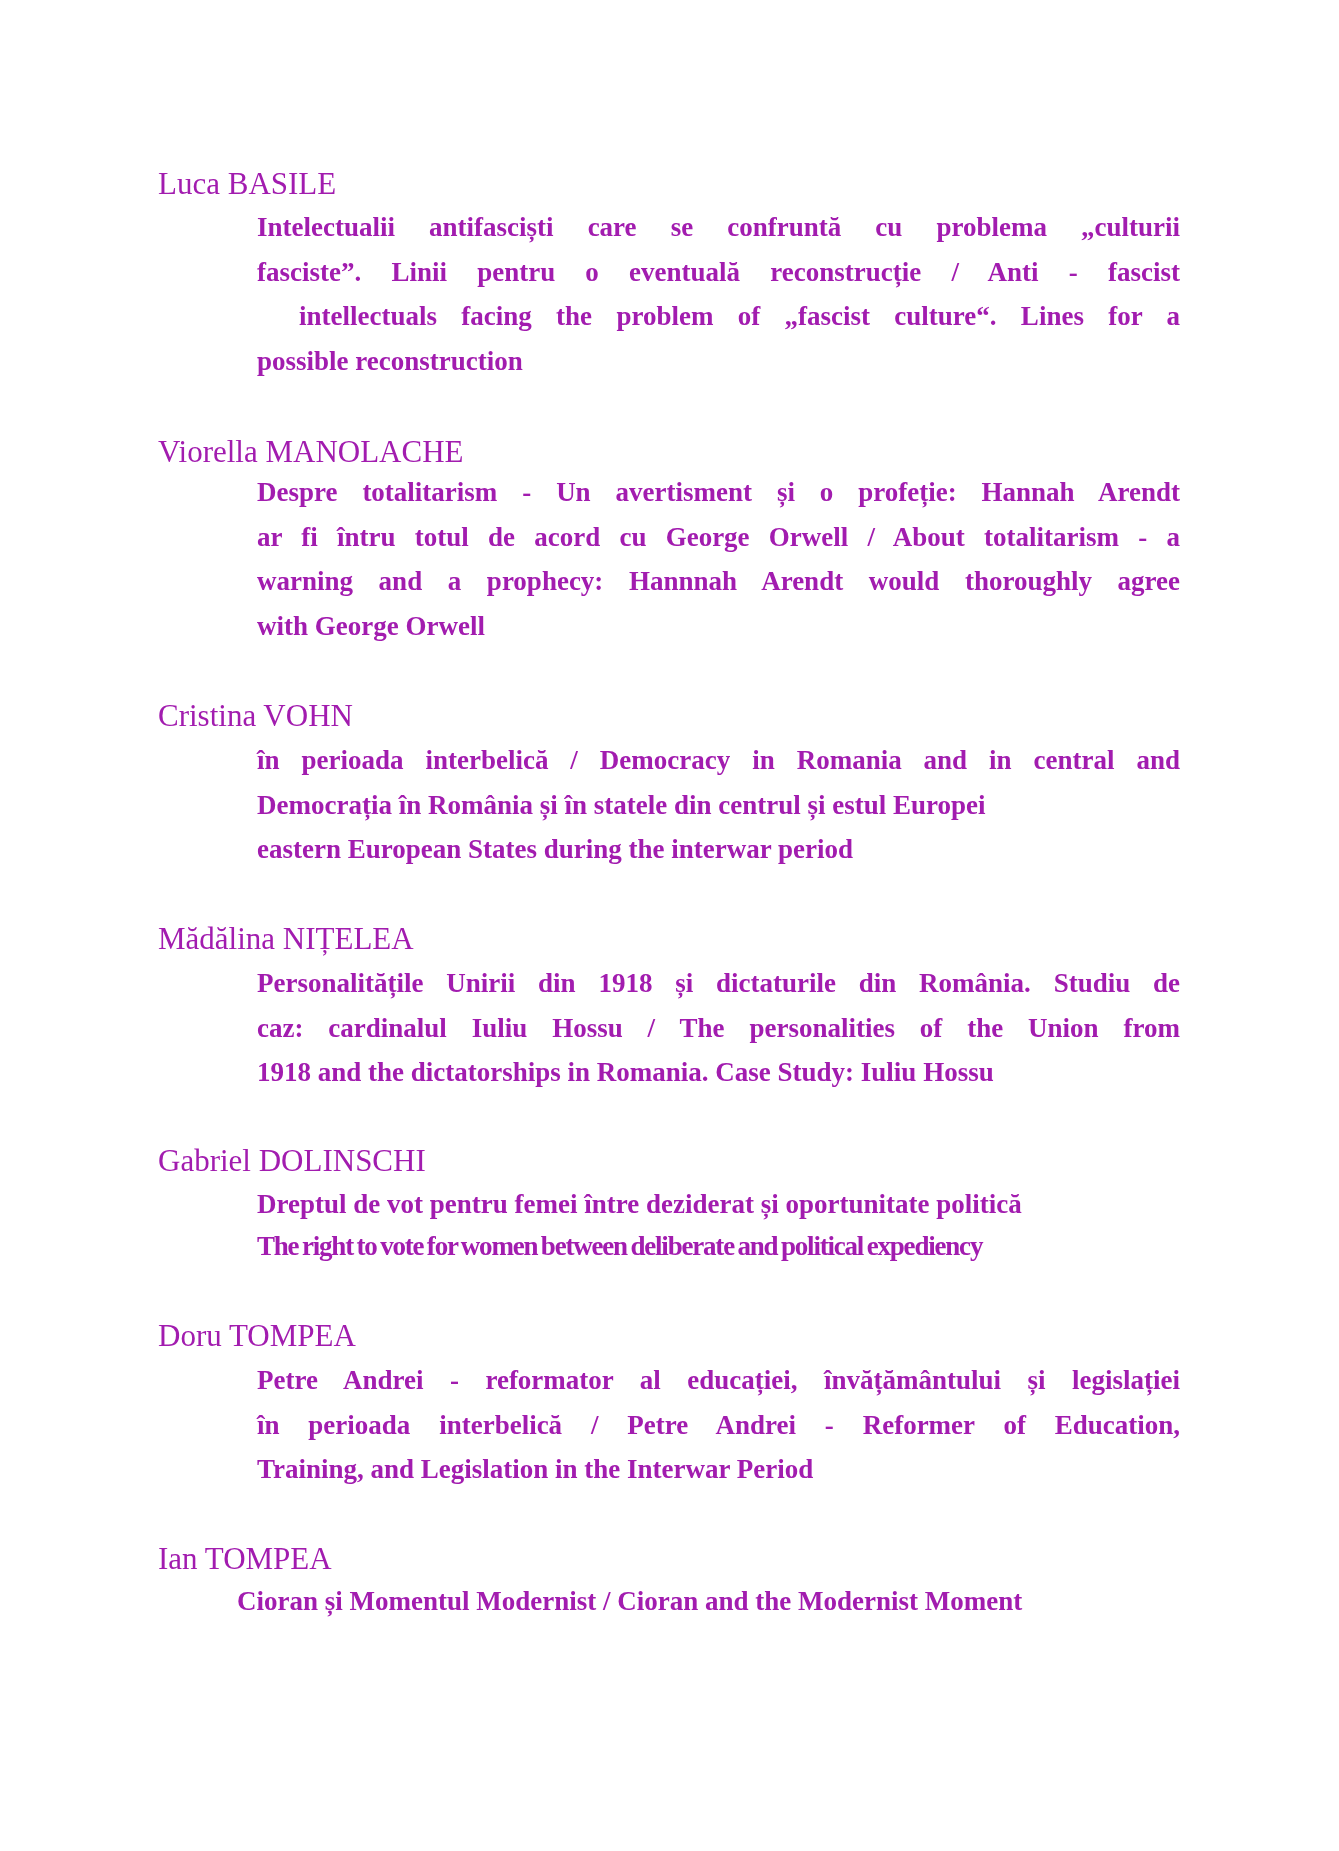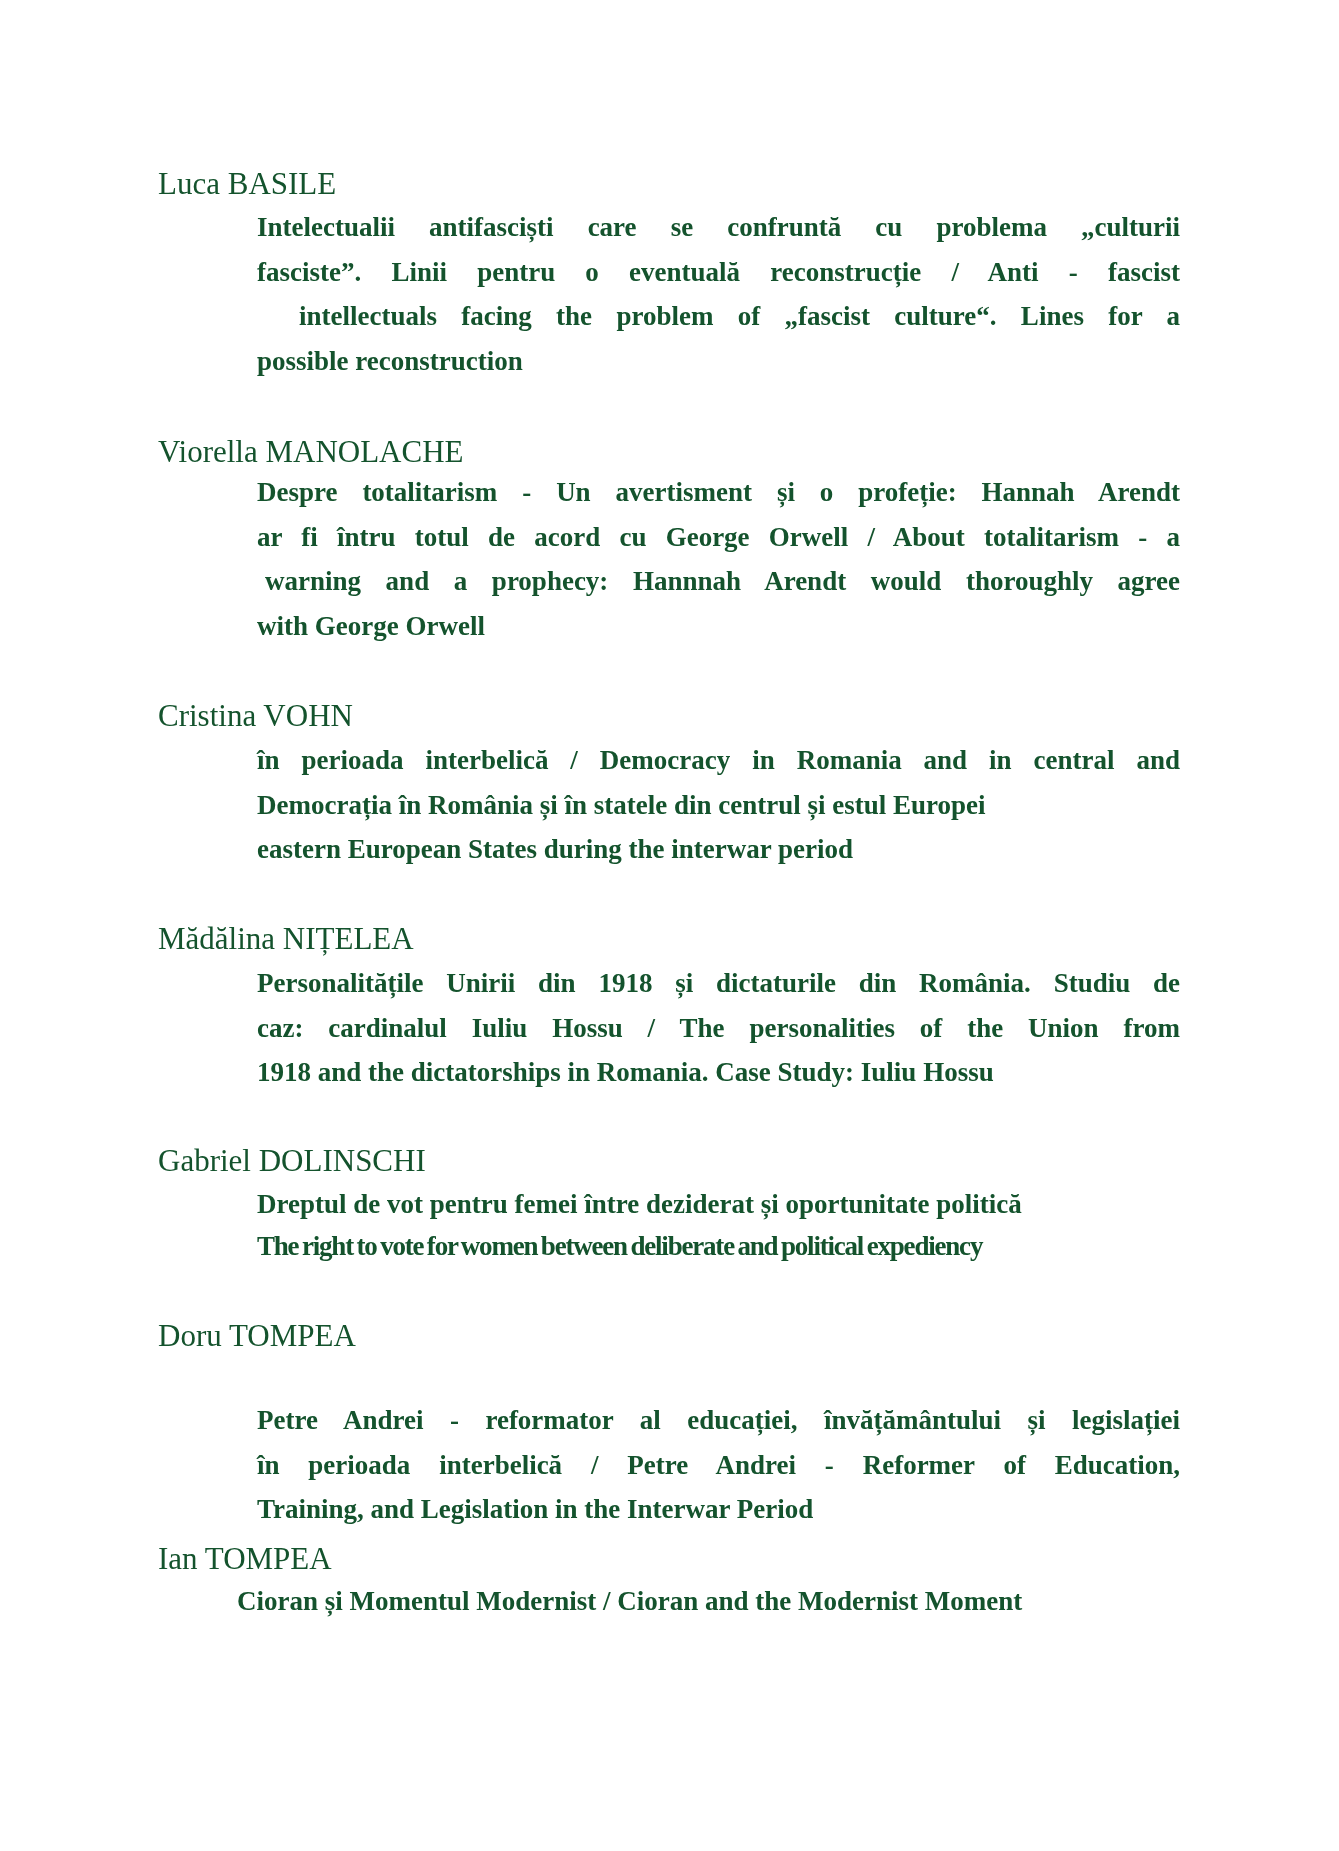--- a/index.html
+++ b/index.html
@@ -1,17 +1,17 @@
 <!DOCTYPE html>
 <html><head>
 <meta charset="utf-8">
 <style>
   html, body { margin: 0; padding: 0; background: #ffffff; }
   body { width: 1339px; height: 1851px; position: relative; overflow: hidden; }
-  .page { position: absolute; left: 0; top: 0; width: 1339px; height: 1493px; background: #ffffff; color: #14532d; }
+  .page { position: absolute; left: 0; top: 0; width: 1339px; height: 1493px; background: #ffffff; color: #a21caf; }
   .author {
     position: absolute; left: 158px;
     font-family: "Liberation Serif", "DejaVu Serif", serif;
     font-size: 31px; line-height: 36px; font-weight: normal; white-space: nowrap;
   }
   .title {
     position: absolute; left: 257px; width: 923px;
     font-family: "Liberation Serif", "DejaVu Serif", serif;
     font-size: 27px; font-weight: bold; line-height: 44.5px;
     text-align: justify; text-align-last: left;
@@ -31,21 +31,21 @@
     <span class="line j" style="white-space: normal; text-align: justify; text-align-last: justify;">Intelectualii antifasciști care se confruntă cu problema „culturii</span>
     <span class="line j" style="white-space: normal; text-align: justify; text-align-last: justify;">fasciste”. Linii  pentru o eventuală reconstrucție / Anti - fascist</span>
     <span class="line j" style="white-space: normal; text-align: justify; text-align-last: justify; margin-left: 42px;">intellectuals facing the problem of „fascist culture“. Lines for a</span>
     <span class="line">possible reconstruction</span>
   </div>
 
   <div class="author" style="top:434px">Viorella MANOLACHE</div>
   <div class="title justify" style="top:470px">
     <span class="line j" style="white-space: normal; text-align: justify; text-align-last: justify;">Despre totalitarism - Un avertisment și o profeție: Hannah Arendt</span>
     <span class="line j" style="white-space: normal; text-align: justify; text-align-last: justify;">ar fi întru totul  de acord cu George Orwell / About totalitarism - a</span>
-    <span class="line j" style="white-space: normal; text-align: justify; text-align-last: justify; margin-left: 8px;">warning and a prophecy: Hannnah Arendt would thoroughly agree</span>
+    <span class="line j" style="white-space: normal; text-align: justify; text-align-last: justify;">warning and a prophecy: Hannnah Arendt would thoroughly agree</span>
     <span class="line">with George Orwell</span>
   </div>
 
   <div class="author" style="top:698px">Cristina VOHN</div>
   <div class="title justify" style="top:738px">
     <span class="line j" style="white-space: normal; text-align: justify; text-align-last: justify;">în perioada interbelică / Democracy in Romania and in central and</span>
     <span class="line">Democrația în România și în statele din centrul și estul Europei</span>
     <span class="line">eastern European States during the interwar period</span>
   </div>
 
@@ -57,21 +57,21 @@
   </div>
 
   <div class="author" style="top:1143px">Gabriel DOLINSCHI</div>
   <div class="title" style="top:1183px; line-height:42px; width:930px">
     <span class="line">Dreptul de vot pentru femei între deziderat și oportunitate politică</span>
     <span class="line condensed">The right to vote for women between deliberate and political expediency</span>
   </div>
 
   <div class="author" style="top:1318px">Doru TOMPEA</div>
   <div class="title justify" style="top:1358px">
-    <span class="line j" style="white-space: normal; text-align: justify; text-align-last: justify; margin-top: 40px;">Petre Andrei - reformator al educației, învățământului și legislației</span>
+    <span class="line j" style="white-space: normal; text-align: justify; text-align-last: justify;">Petre Andrei - reformator al educației, învățământului și legislației</span>
     <span class="line j" style="white-space: normal; text-align: justify; text-align-last: justify;">în perioada interbelică / Petre Andrei - Reformer of Education,</span>
     <span class="line">Training, and Legislation in the Interwar Period</span>
   </div>
 
   <div class="author" style="top:1541px">Ian TOMPEA</div>
   <div class="title shifted" style="top:1579px">
     <span class="line">Cioran și Momentul Modernist / Cioran and the Modernist Moment</span>
   </div>
 
 </div>

